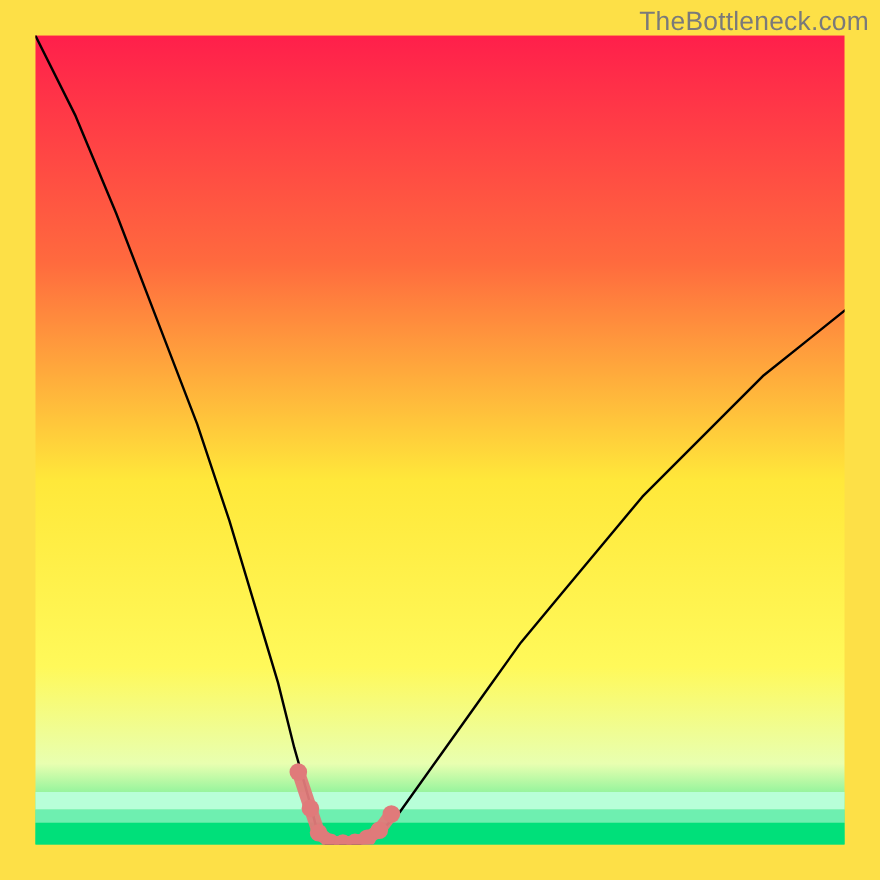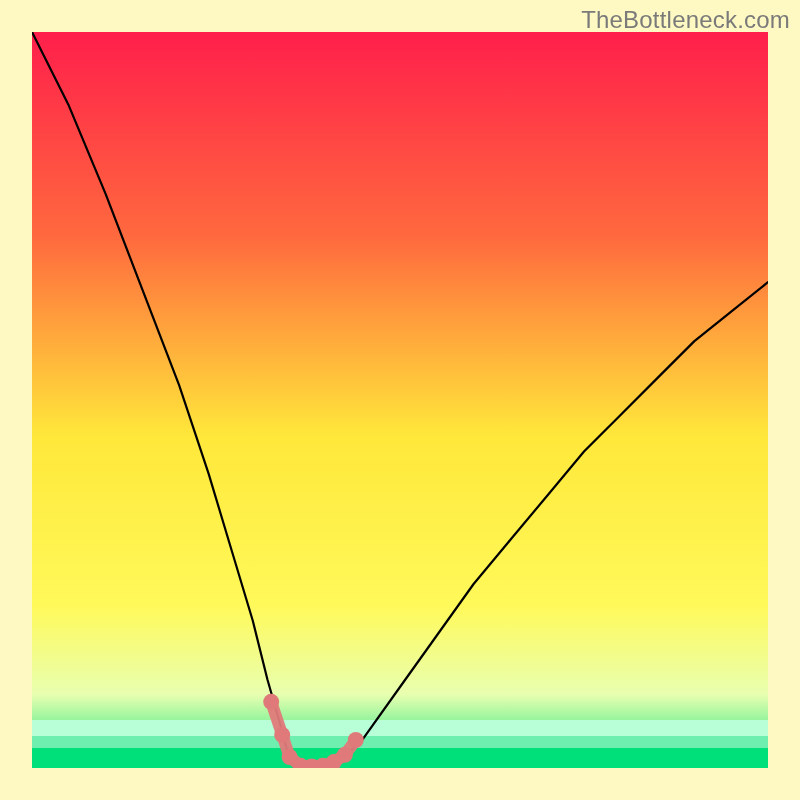--- a/index.html
+++ b/index.html
@@ -10,21 +10,21 @@
     background: #000;
     font-family: Arial, Helvetica, sans-serif;
     overflow: hidden;
   }
   .frame {
     position: absolute;
     top: 0;
     left: 0;
     width: 800px;
     height: 800px;
-    background: #fef9c3;
+    background: #fde047;
   }
   .plot-area {
     position: absolute;
     top: 32px;
     left: 32px;
     width: 736px;
     height: 736px;
     overflow: hidden;
   }
   .watermark {

